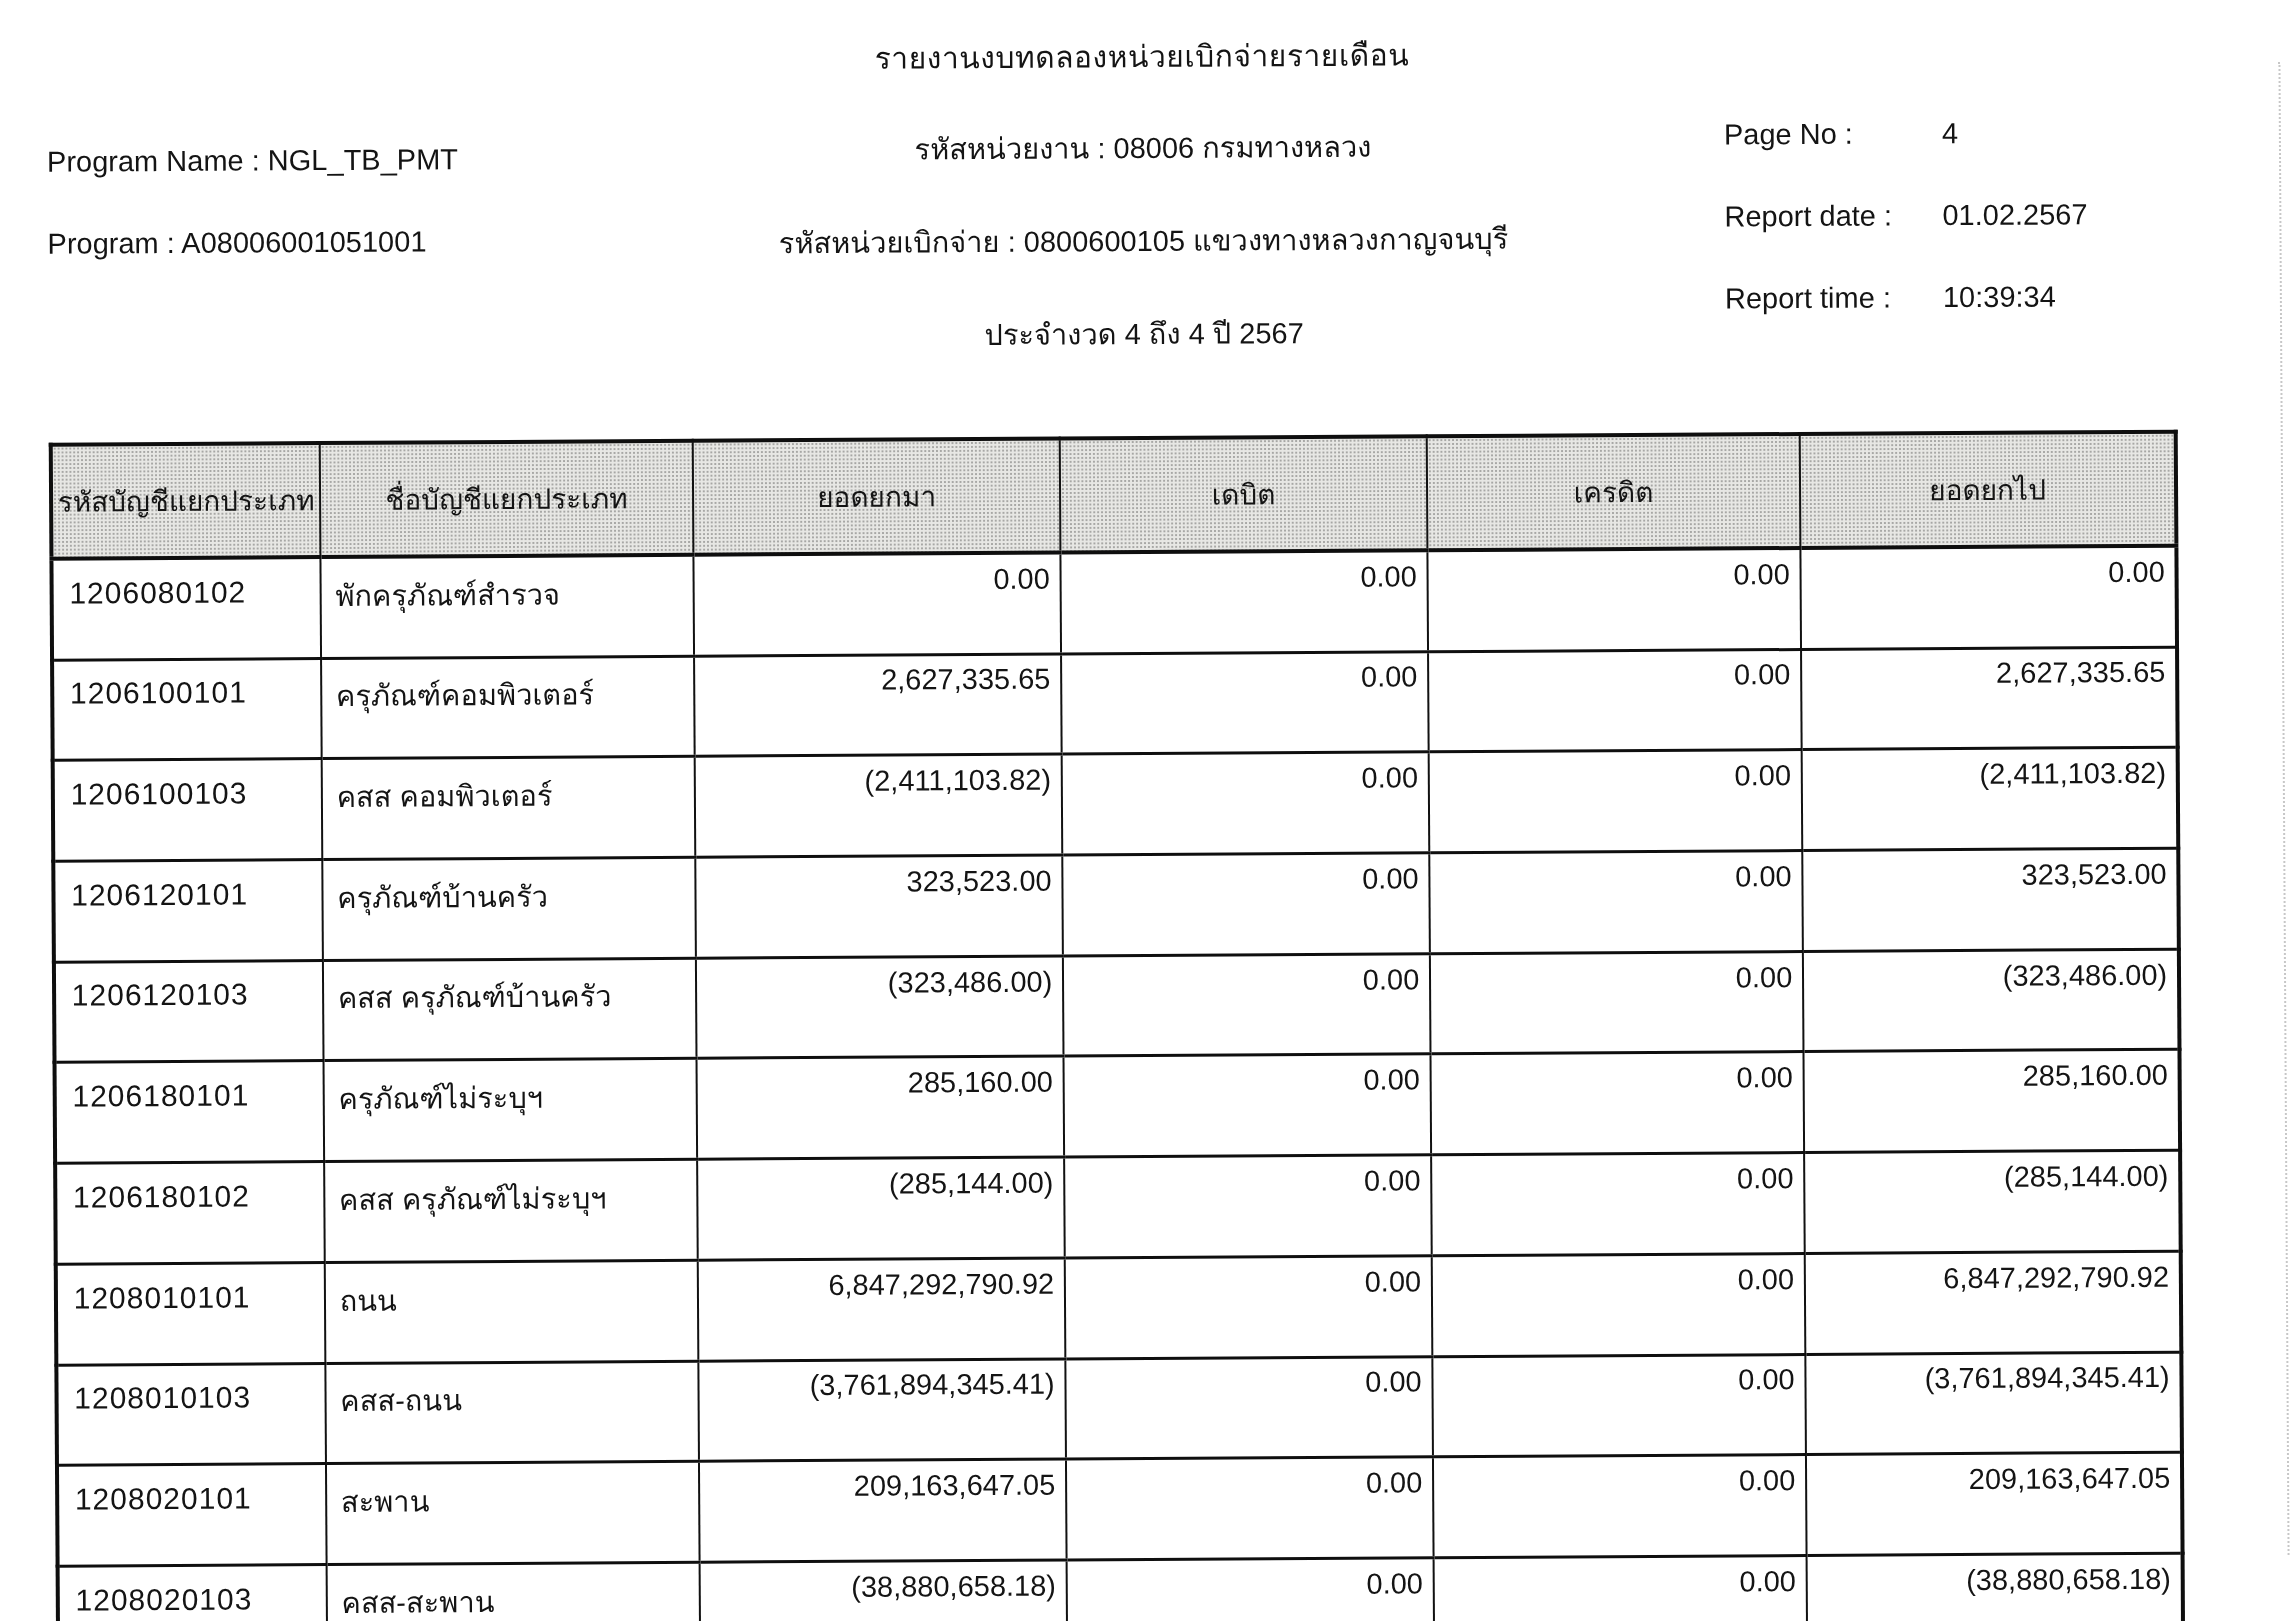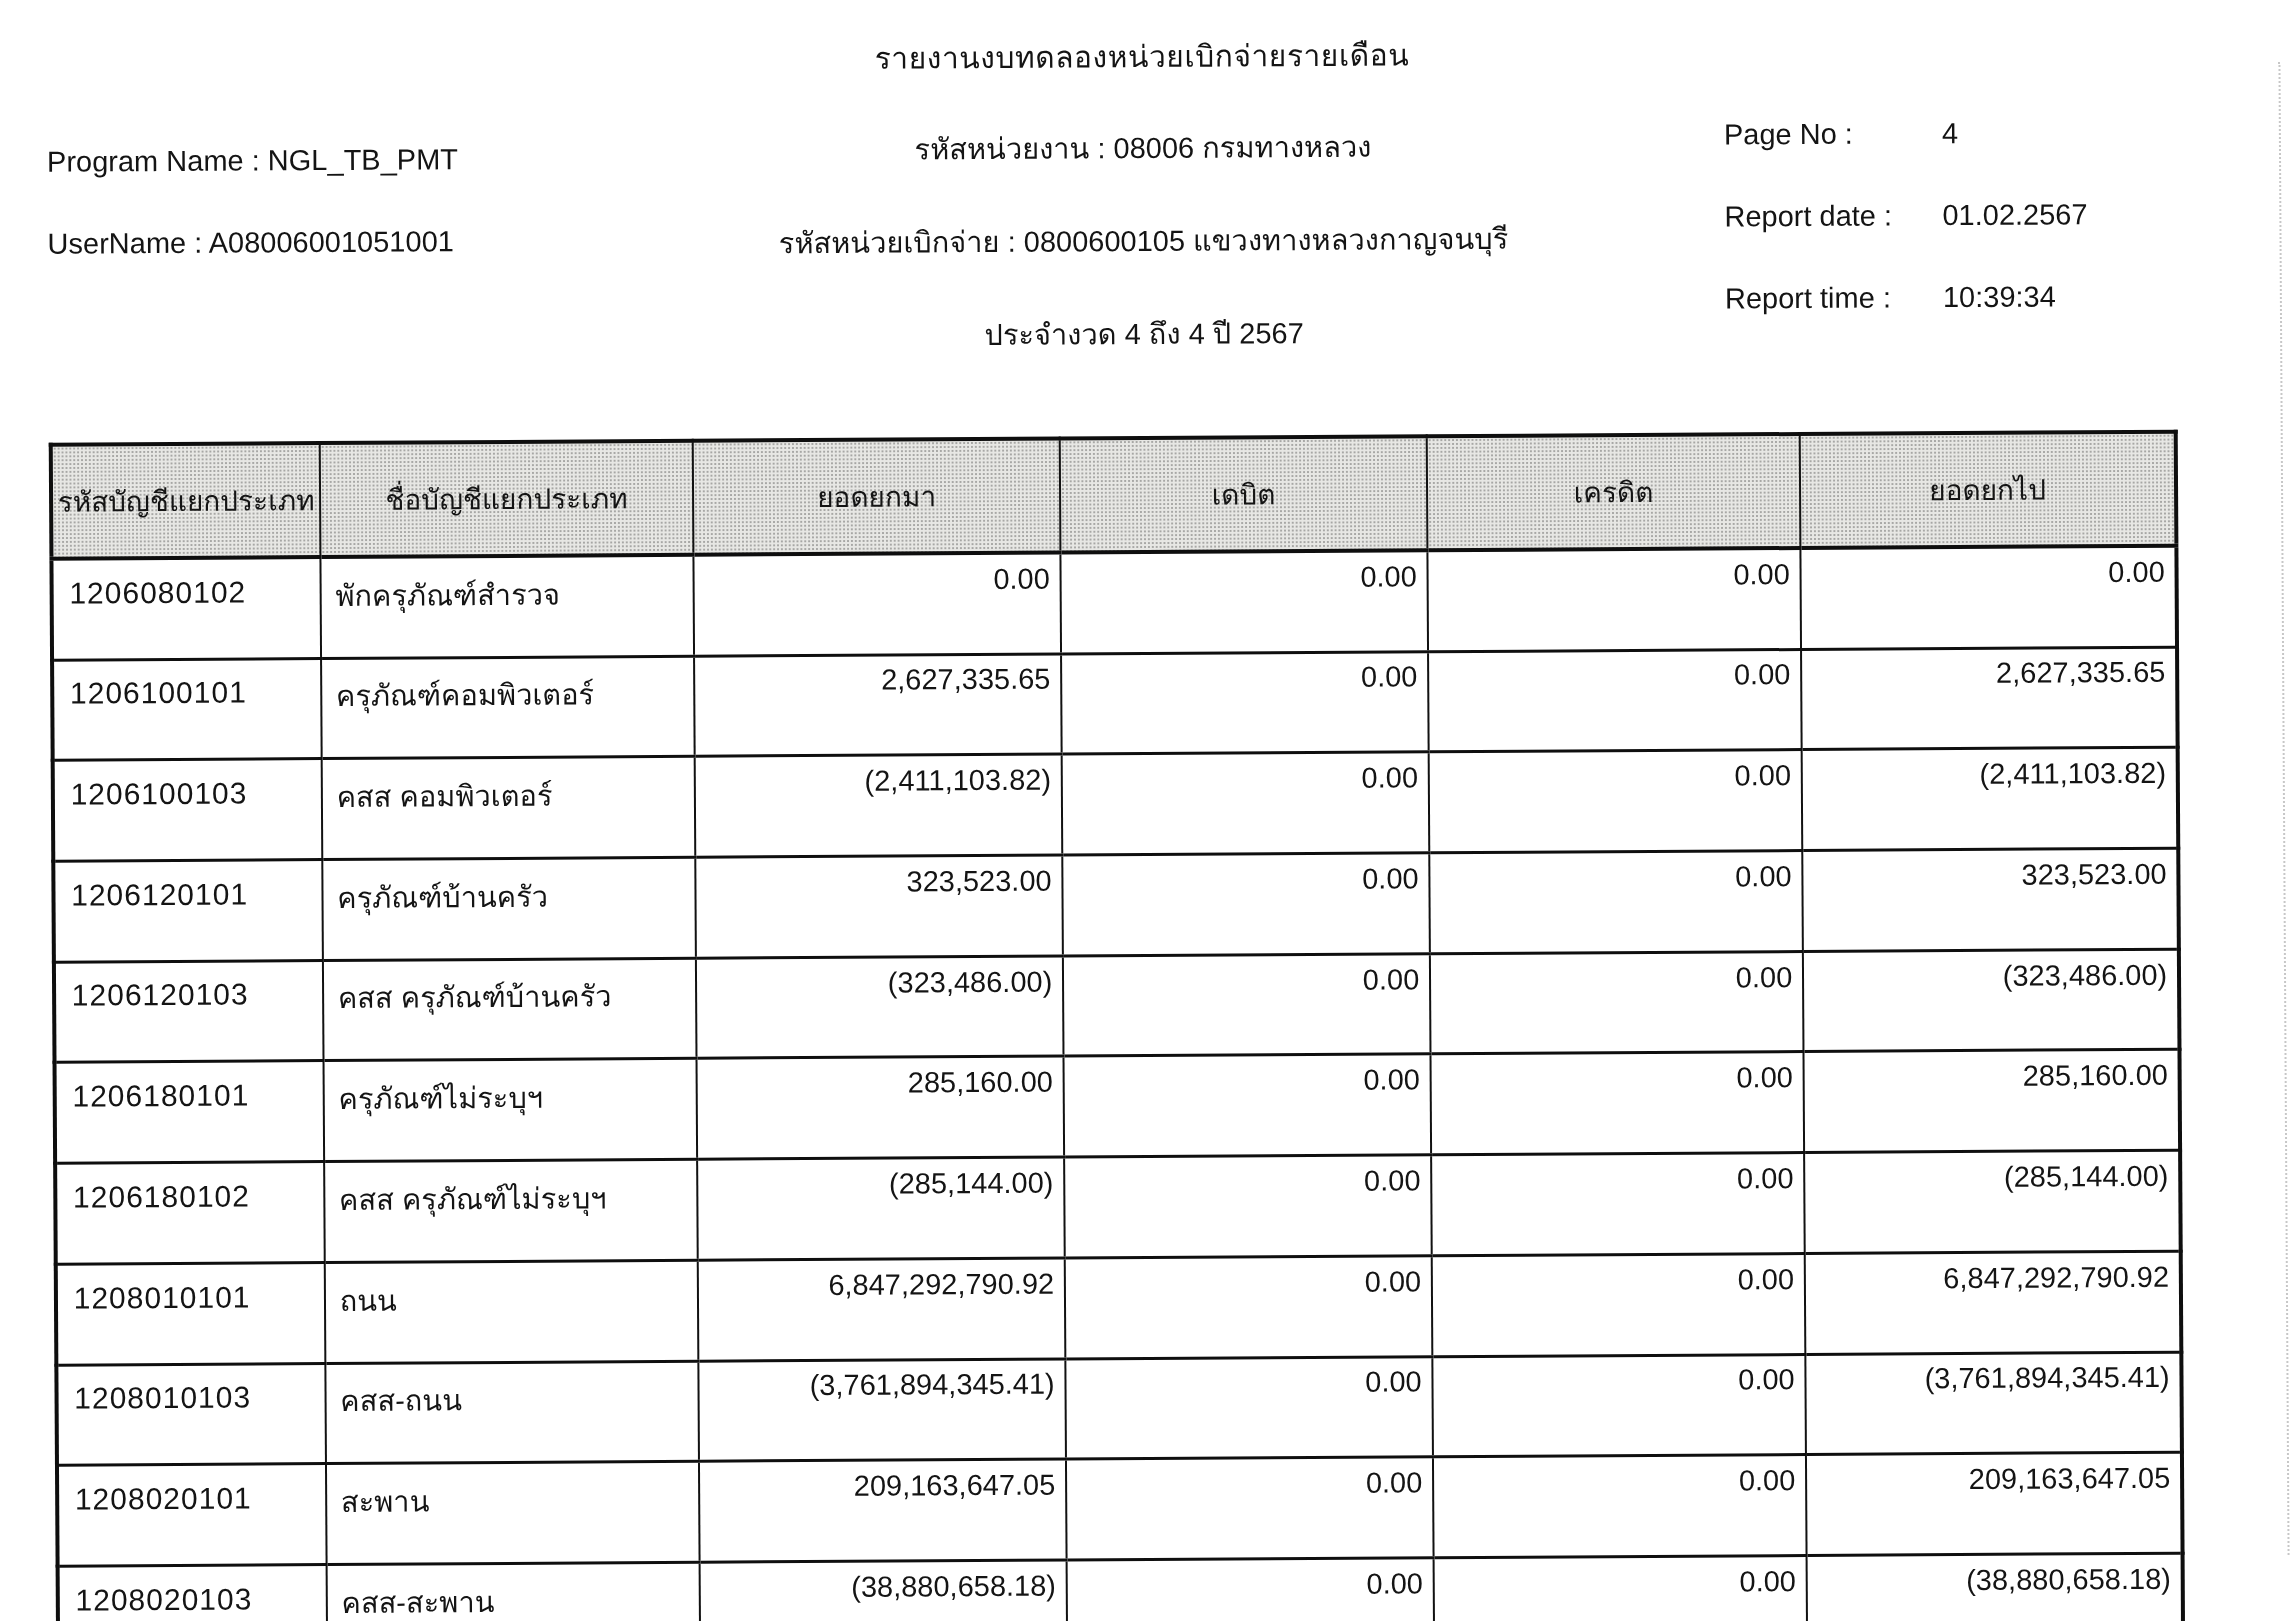--- a/index.html
+++ b/index.html
@@ -107,21 +107,21 @@
 </style>
 </head>
 <body>
 
 <div class="sheet">
 
   <div class="doc-title">รายงานงบทดลองหน่วยเบิกจ่ายรายเดือน</div>
 
   <div class="meta-left">
     <div class="line"><span>Program Name :</span> <span>NGL_TB_PMT</span></div>
-    <div class="line"><span>UserName :</span> <span>A08006001051001</span></div>
+    <div class="line"><span>Program :</span> <span>A08006001051001</span></div>
   </div>
 
   <div class="meta-center">
     <div class="line">รหัสหน่วยงาน : 08006 กรมทางหลวง</div>
     <div class="line">รหัสหน่วยเบิกจ่าย : 0800600105 แขวงทางหลวงกาญจนบุรี</div>
     <div class="line">ประจำงวด 4 ถึง 4 ปี 2567</div>
   </div>
 
   <div class="meta-right">
     <div class="line">

